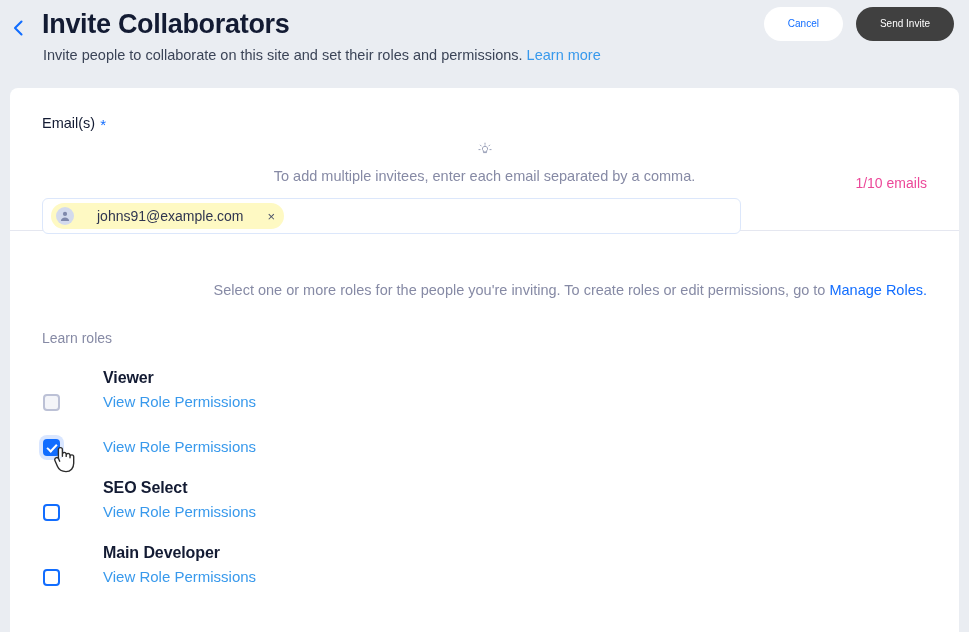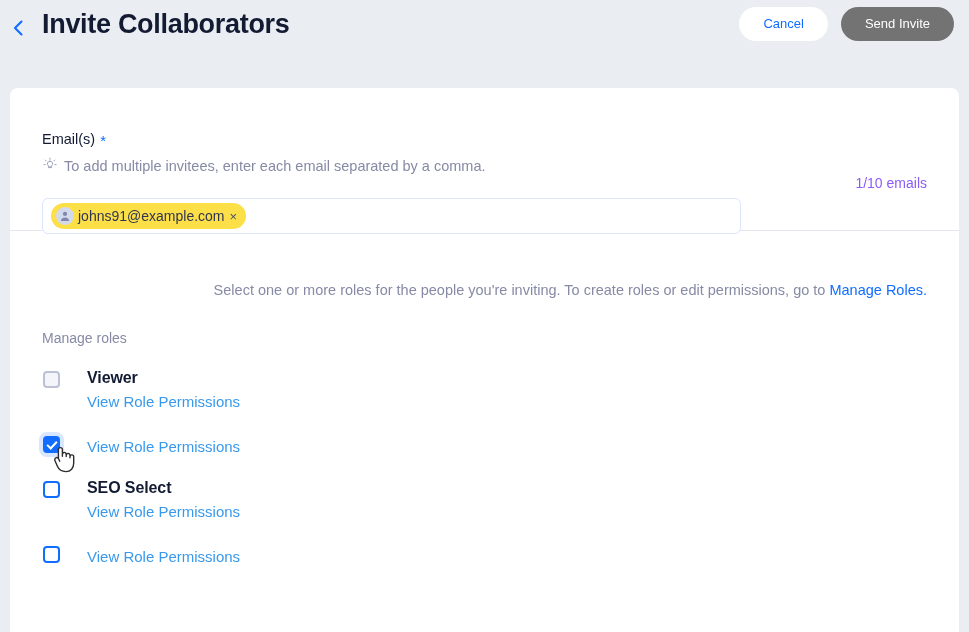--- a/index.html
+++ b/index.html
@@ -72,34 +72,34 @@
     top: 7px;
     display: flex;
     gap: 13px;
     align-items: center;
   }
 
   .btn {
     border: none;
     border-radius: 999px;
     font-family: "Liberation Sans", sans-serif;
-    font-size: 13px;
+    font-size: 10px;
     cursor: pointer;
     height: 34px;
     line-height: 34px;
     padding: 0 24px;
     white-space: nowrap;
     text-align: right;
   }
   .btn-secondary {
     background: #ffffff;
     color: #116dff;
   }
   .btn-primary {
-    background: #737373;
+    background: #404040;
     color: #ffffff;
   }
 
   
   .card {
     position: absolute;
     left: 10px;
     top: 88px;
     width: 949px;
     min-height: 600px;
@@ -113,21 +113,21 @@
 
   .divider {
     height: 1px;
     background: #e5e7f0;
     width: 100%;
   }
 
   
   .email-section {
     position: relative;
-    padding-top: 42px;
+    padding-top: 26px;
     height: 142px;
   }
 
   .field-label {
     font-size: 14.5px;
     color: #131b33;
     line-height: 18px;
   }
   .required-star {
     color: #116dff;
@@ -135,34 +135,35 @@
     margin-left: 5px;
     vertical-align: -2px;
   }
 
   .hint-row {
     display: flex;
     align-items: center;
     gap: 6px;
     margin-top: 7px;
     height: 18px;
+    flex-direction: column;
   }
   .hint-text {
     font-size: 14.5px;
     color: #868aa5;
     line-height: 18px;
   }
   .bulb-icon { display: block; flex: 0 0 auto; }
 
   .email-counter {
     position: absolute;
     right: 32px;
     top: 87px;
     font-size: 14px;
-    color: #8b5cf6;
+    color: #ec4899;
     margin-left: 41px;
   }
 
   .email-input {
     position: absolute;
     left: 32px;
     top: 110px;
     width: 699px;
     height: 36px;
     border: 1px solid #dce7fb;
@@ -170,22 +171,22 @@
     background: #fff;
     display: flex;
     align-items: center;
     padding: 0 8px;
     cursor: text;
   }
 
   .chip {
     display: inline-flex;
     align-items: center;
-    gap: 4px;
-    background: #fde047;
+    gap: 23px;
+    background: #fef9c3;
     border-radius: 999px;
     height: 26px;
     padding: 0 8px 0 5px;
     max-width: 100%;
   }
   .chip-avatar {
     width: 18px;
     height: 18px;
     border-radius: 50%;
     background: #d3daed;
@@ -231,22 +232,22 @@
     font-size: 14px;
     color: #868aa5;
     margin-top: 30px;
     line-height: 18px;
   }
 
   .role-list { margin-top: 21px; }
 
   .role-item {
     display: flex;
-    align-items: flex-start;
-    gap: 0;
+    align-items: flex-end;
+    gap: 16px;
     margin-bottom: 22px;
     position: relative;
   }
 
   .checkbox {
     width: 17px;
     height: 17px;
     border-radius: 4px;
     flex: 0 0 auto;
     margin-top: 3px;
@@ -312,20 +313,24 @@
   <button class="back-btn">
     <span>
       <svg width="14" height="18" viewBox="0 0 14 18" fill="none">
         <path d="M10.5 2.5L4 9l6.5 6.5" stroke="#116dff" stroke-width="2.1" stroke-linecap="round" stroke-linejoin="round"></path>
       </svg>
     </span>
   </button>
 
   <div class="title">Invite Collaborators</div>
 
+  <div class="subtitle">
+    <span>Invite people to collaborate on this site and set their roles and permissions.</span>
+    <a class="learn-more">Learn more</a>
+  </div>
 
   <div class="header-actions">
     <button class="btn btn-secondary">Cancel</button>
     <button class="btn btn-primary">Send Invite</button>
   </div>
 </div>
 
 <div class="card">
 
   <div class="section email-section">
@@ -363,21 +368,21 @@
 
   <div class="divider"></div>
 
   <div class="section roles-section">
 
 
     <div class="roles-desc">
       <span>Select one or more roles for the people you're inviting. To create roles or edit permissions, go to </span><a class="manage-link">Manage Roles.</a>
     </div>
 
-    <div class="group-title">Manage roles</div>
+    <div class="group-title">Learn roles</div>
 
     <div class="role-list">
 
       <div class="role-item">
         <span class="checkbox unchecked-gray"></span>
         <span class="role-texts">
           <span class="role-name">Viewer</span>
           <a class="role-link">View Role Permissions</a>
         </span>
       </div>
@@ -398,19 +403,20 @@
         <span class="checkbox unchecked-blue"></span>
         <span class="role-texts">
           <span class="role-name">SEO Select</span>
           <a class="role-link">View Role Permissions</a>
         </span>
       </div>
 
       <div class="role-item">
         <span class="checkbox unchecked-blue"></span>
         <span class="role-texts">
+          <span class="role-name">Main Developer</span>
           <a class="role-link">View Role Permissions</a>
         </span>
       </div>
 
     </div>
   </div>
 </div>
 
 </body></html>

